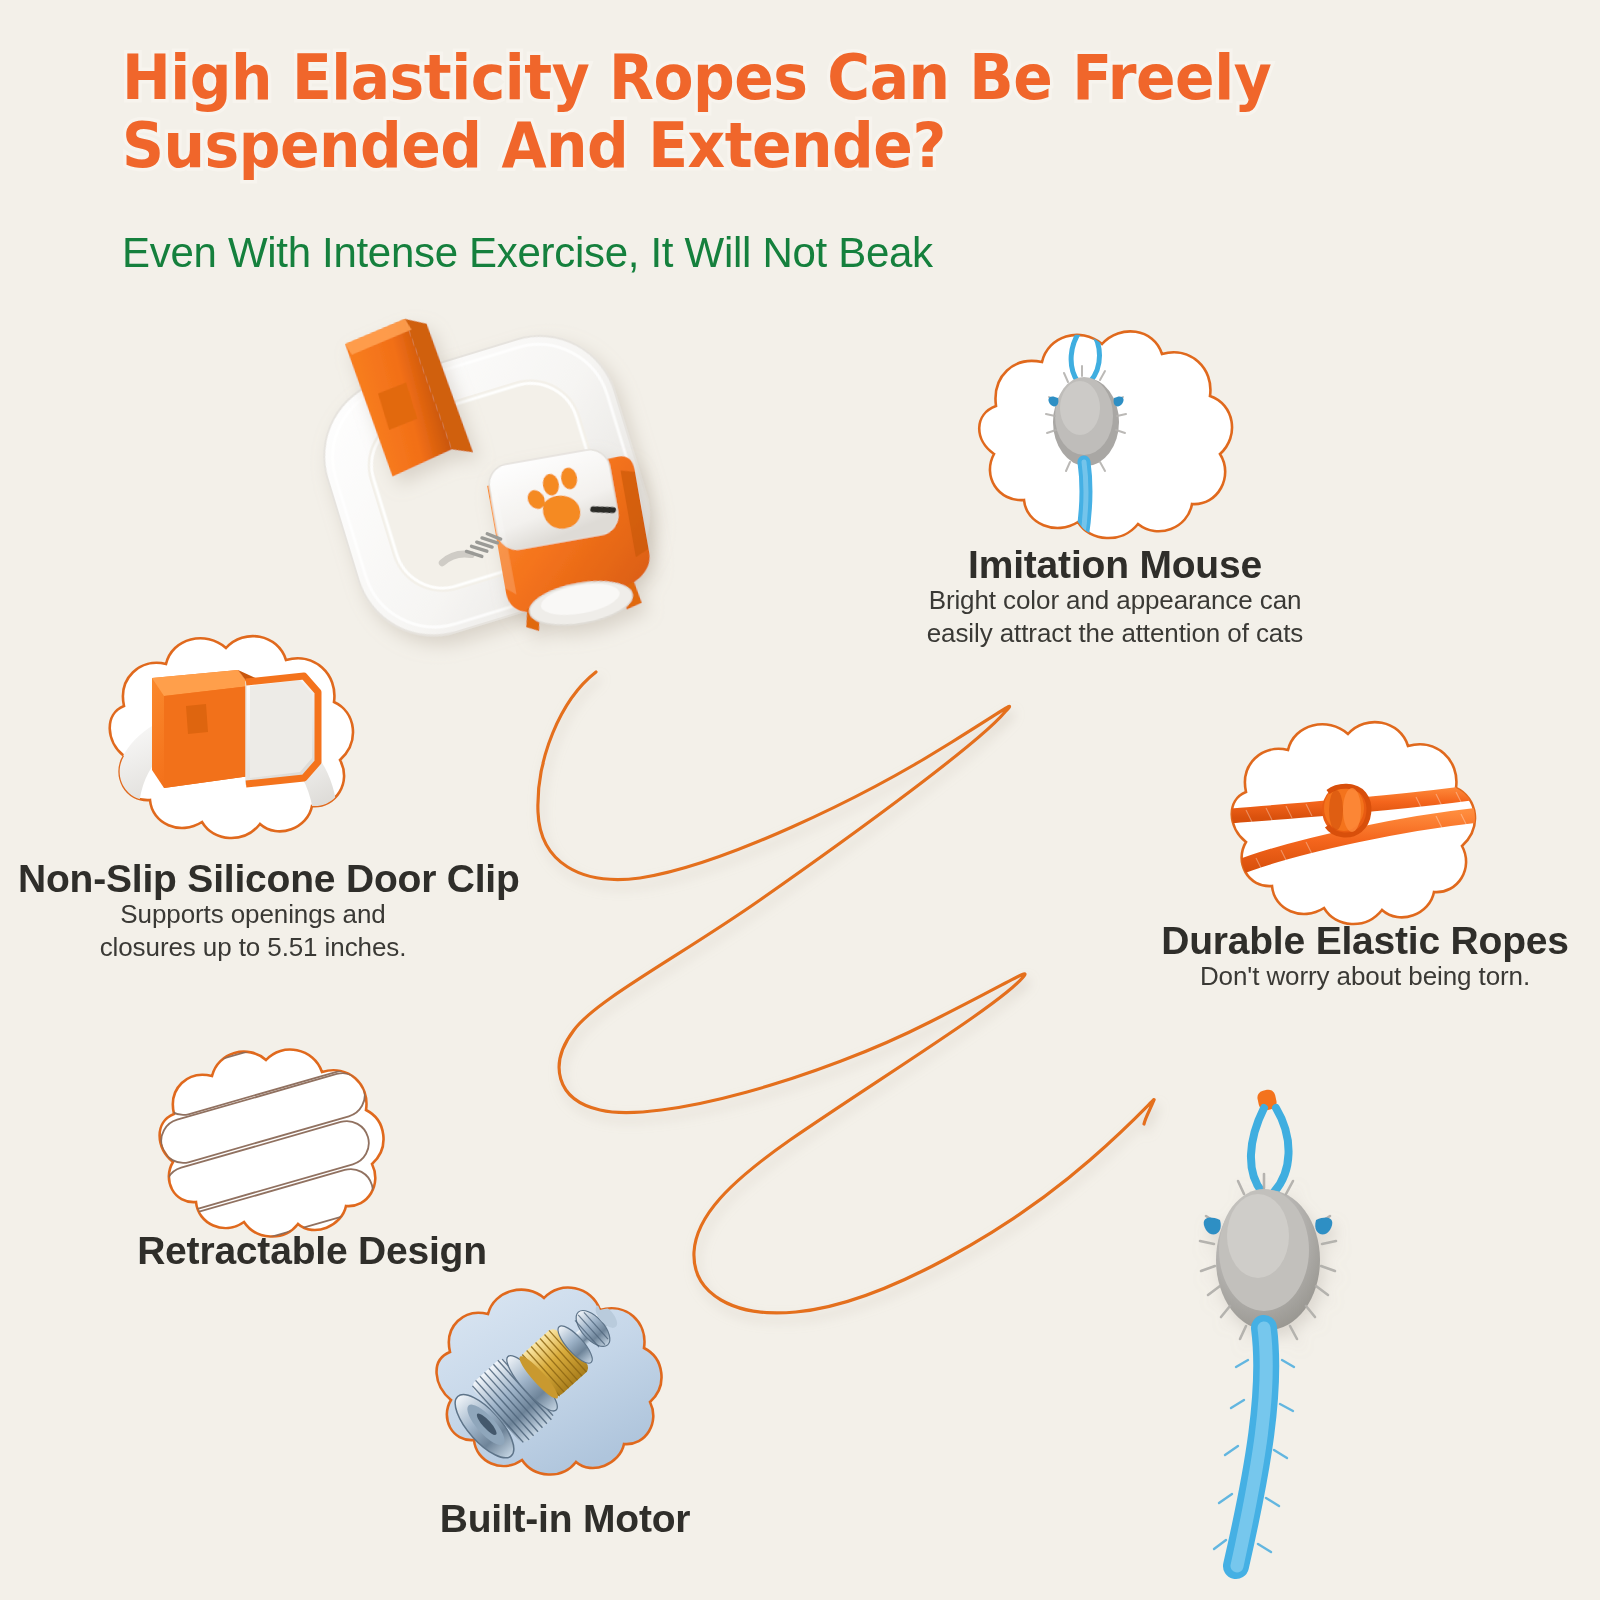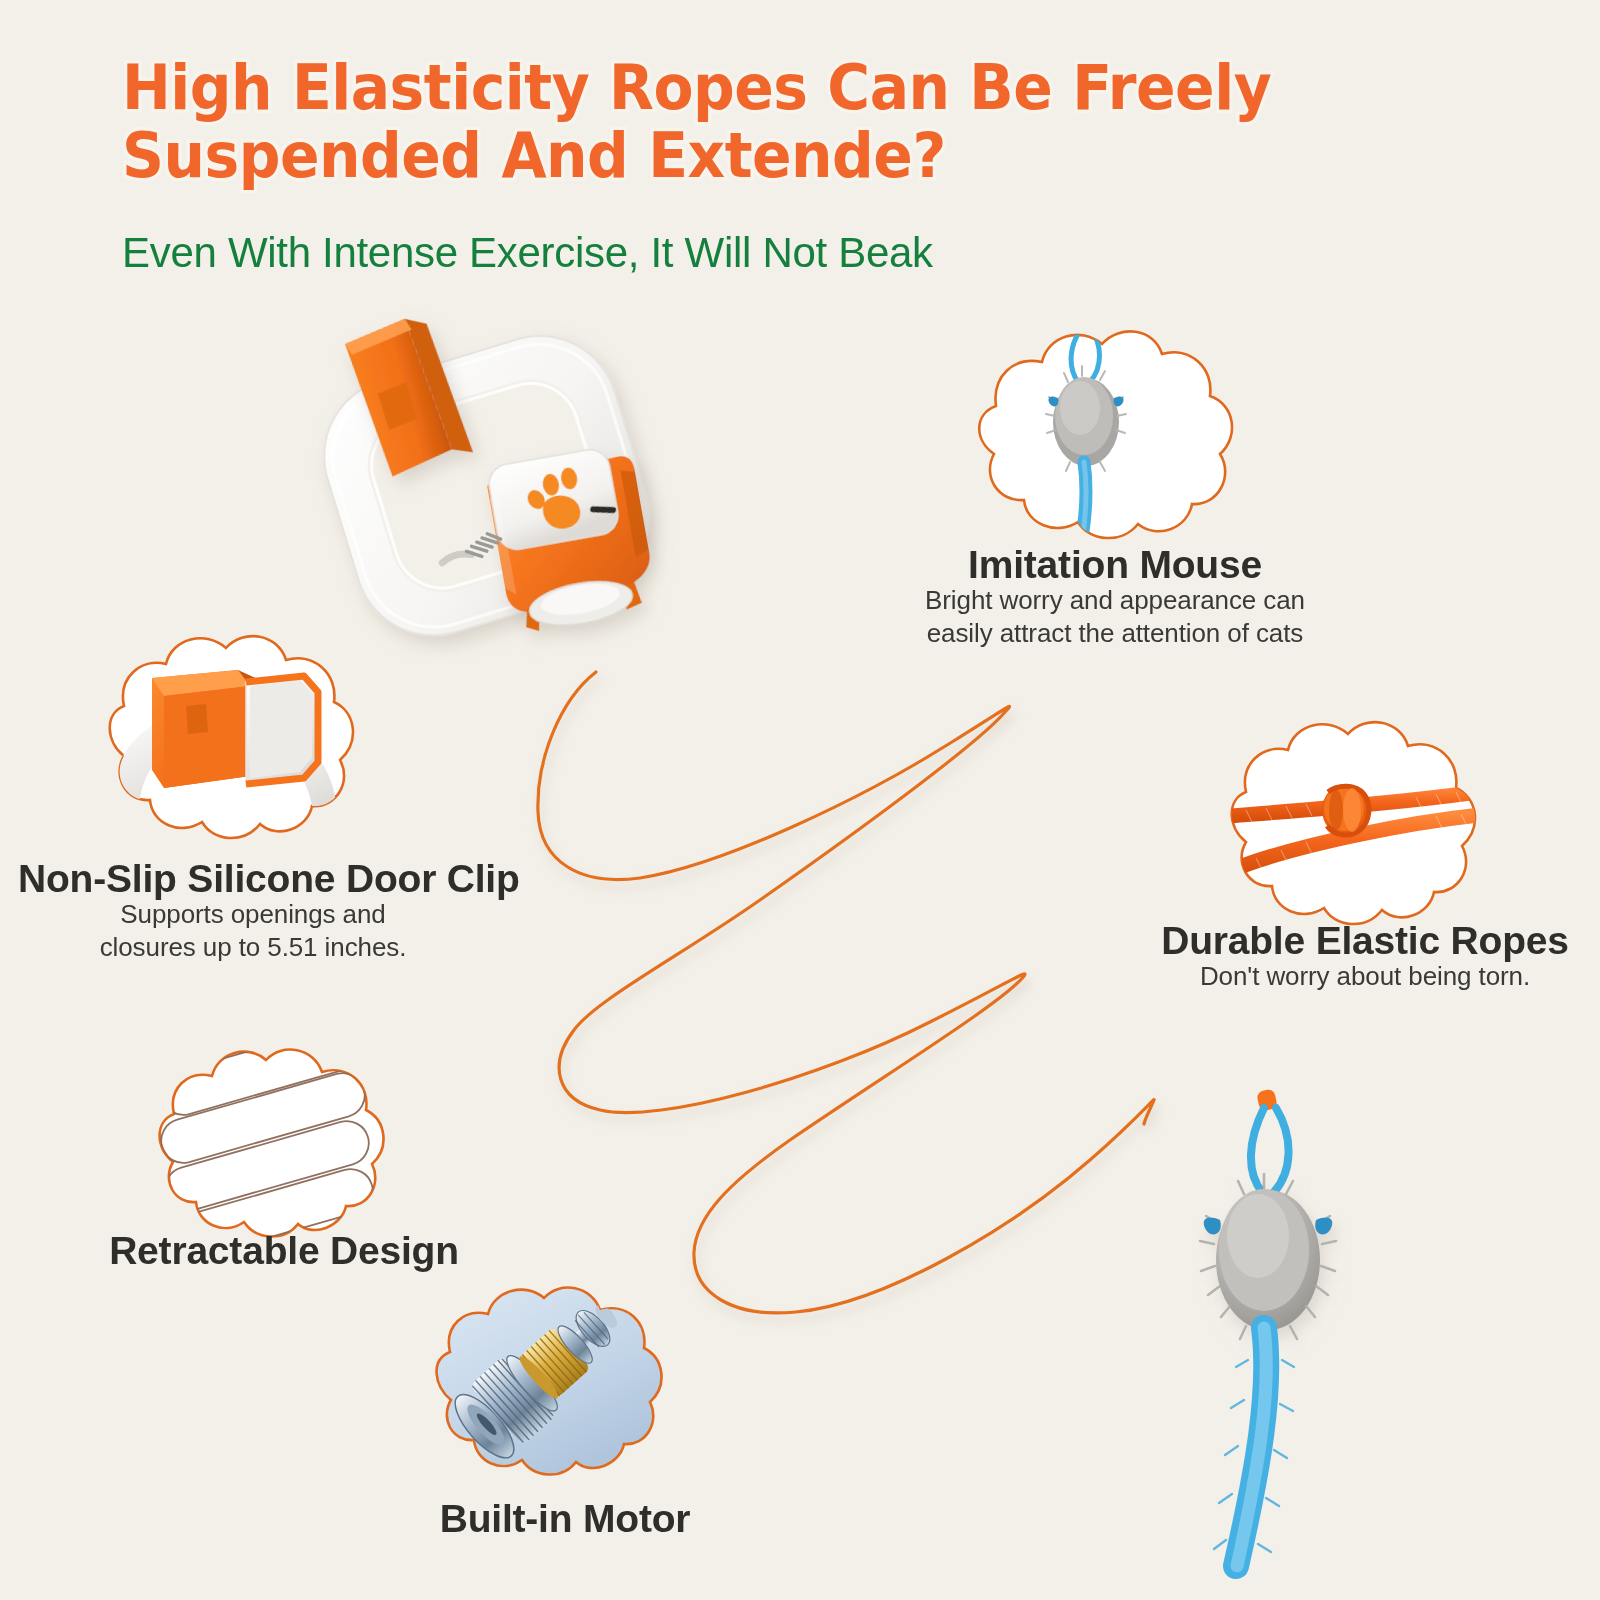--- a/index.html
+++ b/index.html
@@ -20,21 +20,21 @@
     width: 1600px;
     height: 1600px;
     background: #F3F0E9;
     overflow: hidden;
   }
 
   
   #headline {
     position: absolute;
     left: 122px;
-    top: 54px;
+    top: 44px;
     width: 1260px;
   }
   .title-line {
     font-family: "DejaVu Sans", "Liberation Sans", sans-serif;
     font-weight: bold;
     font-size: 62px;
     line-height: 68px;
     letter-spacing: -0.5px;
     color: #F0662B;
     -webkit-text-stroke: 7px #F7F4EE;
@@ -69,21 +69,21 @@
     font-size: 26px;
     line-height: 33px;
     color: #3A3935;
     letter-spacing: -0.1px;
   }
   .cap-center { text-align: center; }
 
   #cap-mouse      { left: 880px; top: 546px; width: 470px; }
   #cap-doorclip   { left: 18px;  top: 860px; width: 470px; }
   #cap-ropes      { left: 1140px;top: 922px; width: 450px; text-align: center; }
-  #cap-retract    { left: 84px; top: 1232px;width: 400px; }
+  #cap-retract    { left: 112px; top: 1232px;width: 400px; }
   #cap-motor      { left: 390px; top: 1500px;width: 350px; }
 
   
   .cloud { position: absolute; }
   .cloud svg { display: block; overflow: visible; }
 
   
   #rope-layer {
     position: absolute;
     left: 0; top: 0;
@@ -532,21 +532,21 @@
         <path d="M92 434 l-13 9"></path>
           <path d="M126 438 l13 8"></path>
         <path d="M86 480 l-12 9"></path>
           <path d="M118 484 l13 8"></path>
       </g>
     </svg>
   </div>
 
   <div class="caption cap-center" id="cap-mouse">
     <div class="cap-title">Imitation Mouse</div>
-    <div class="cap-sub">Bright worry and appearance can</div>
+    <div class="cap-sub">Bright color and appearance can</div>
     <div class="cap-sub">easily attract the attention of cats</div>
   </div>
 
   <div class="caption cap-center" id="cap-doorclip">
     <div class="cap-title">Non-Slip Silicone Door Clip</div>
     <div class="cap-sub">Supports openings and</div>
     <div class="cap-sub">closures up to 5.51 inches.</div>
   </div>
 
   <div class="caption cap-center" id="cap-ropes">

